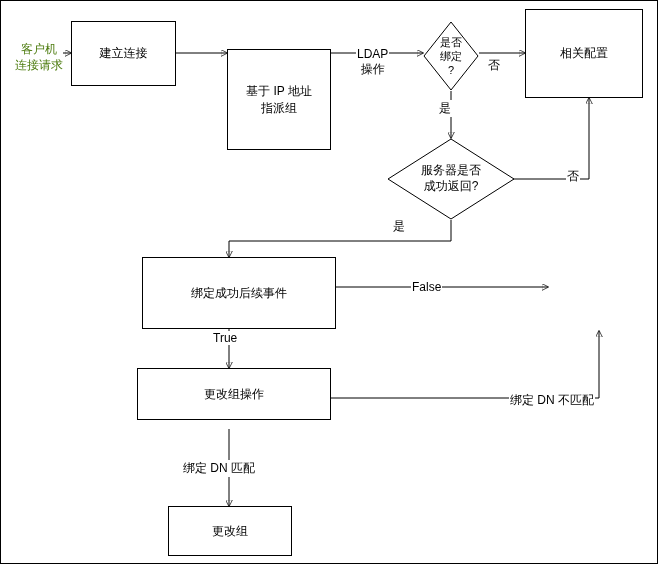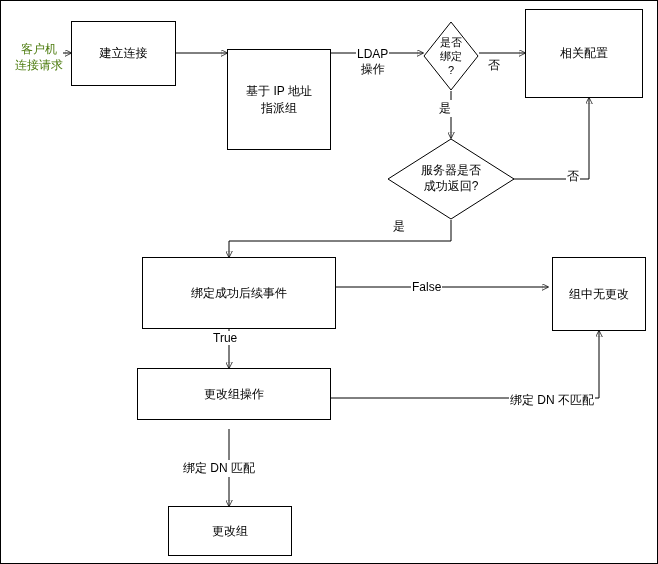--- a/index.html
+++ b/index.html
@@ -154,21 +154,20 @@
   </div>
 
   <div class="edge-label" style="left:565px; top:167px;">否</div>
 
   <div class="edge-label" style="left:391px; top:217px;">是</div>
 
   <div class="node box" style="left:141px; top:256px; width:194px; height:72px;">绑定成功后续事件</div>
 
   <div class="edge-label" style="left:410px; top:279px;">False</div>
 
-  <div class="node box" style="left:551px; top:256px; width:94px; height:74px;">组中无更改</div>
 
   <div class="edge-label" style="left:211px; top:330px;">True</div>
 
   <div class="node box" style="left:136px; top:367px; width:194px; height:52px;">更改组操作</div>
 
   <div class="edge-label" style="left:508px; top:391px;">绑定 DN 不匹配</div>
 
   <div class="edge-label" style="left:181px; top:459px;">绑定 DN 匹配</div>
 
   <div class="node box" style="left:167px; top:505px; width:124px; height:50px;">更改组</div>

